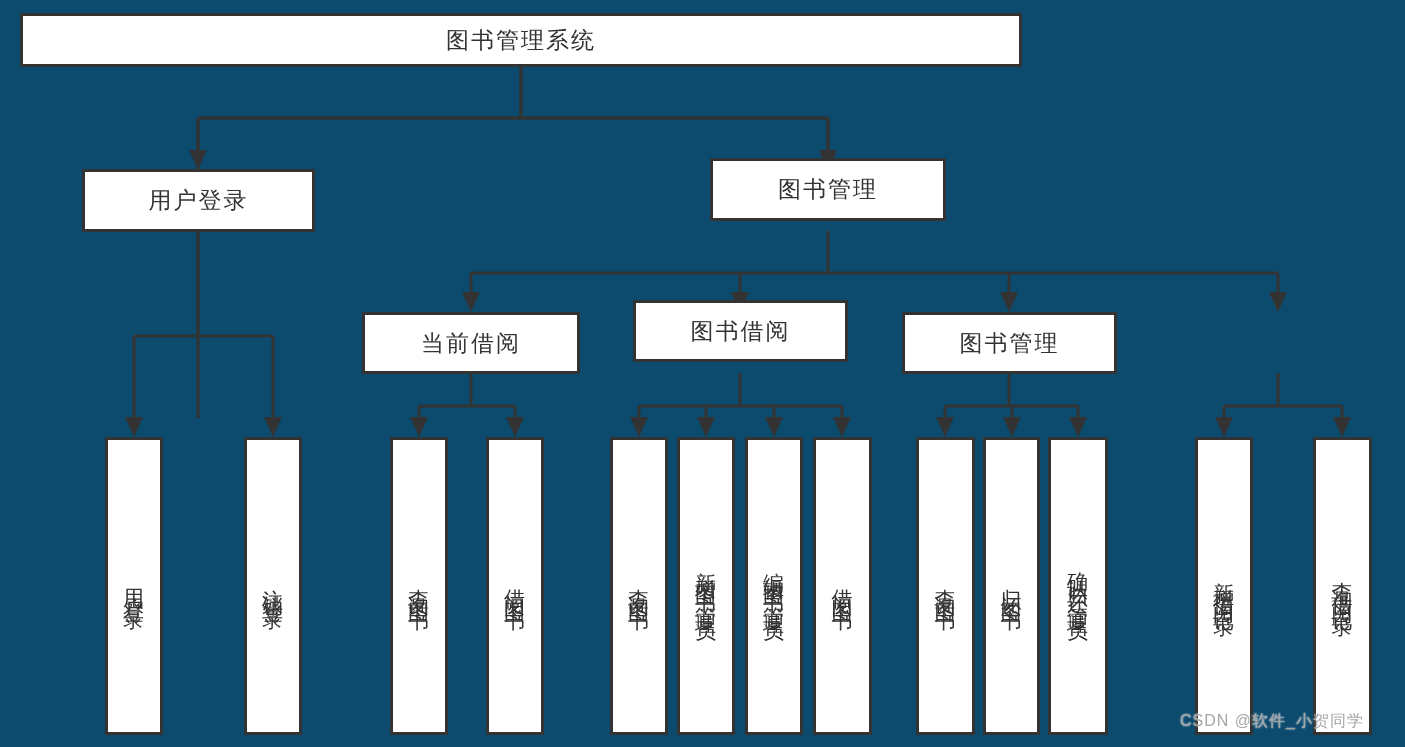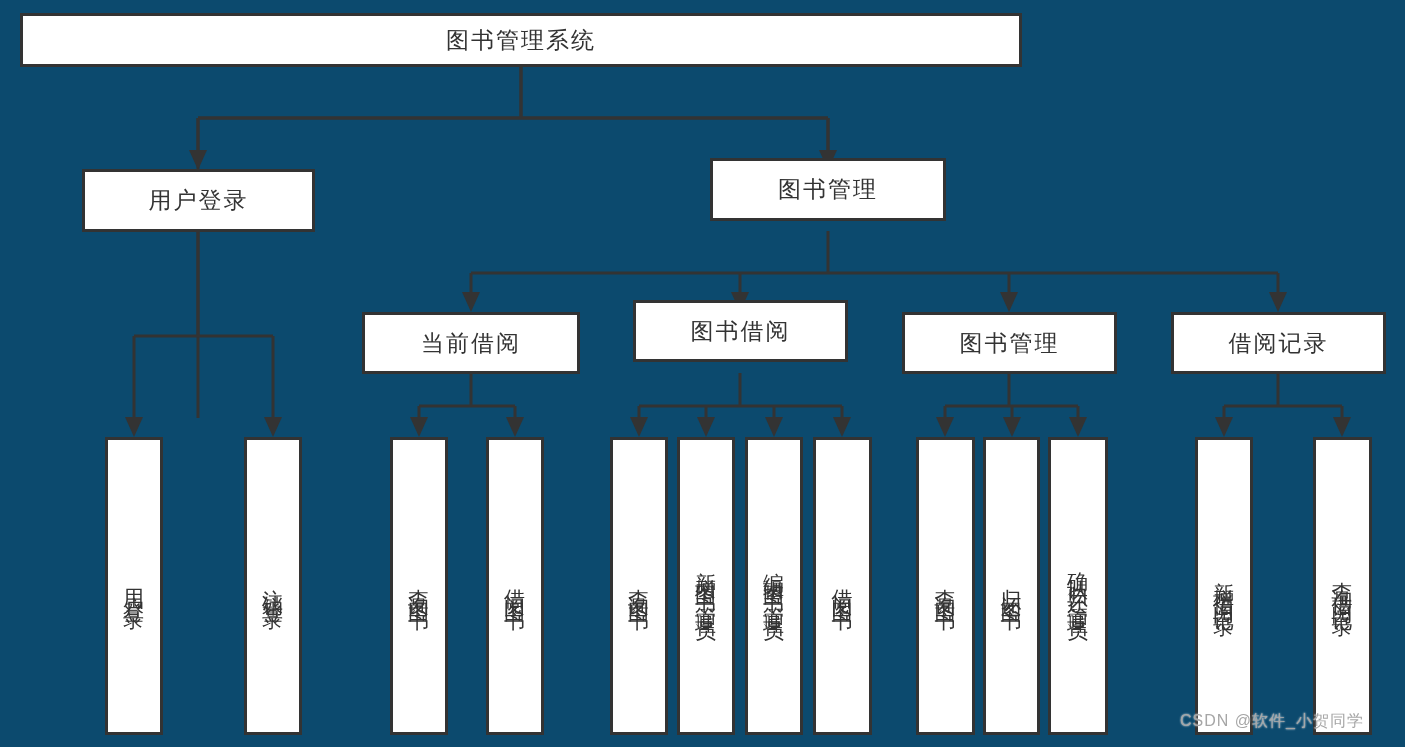--- a/index.html
+++ b/index.html
@@ -122,21 +122,20 @@
   </svg>
 
   <div class="node h" style="left:20px; top:13px; width:1002px; height:54px;">图书管理系统</div>
 
   <div class="node h" style="left:82px; top:169px; width:233px; height:63px;">用户登录</div>
   <div class="node h" style="left:710px; top:158px; width:236px; height:63px;">图书管理</div>
 
   <div class="node h" style="left:362px; top:312px; width:218px; height:62px;">当前借阅</div>
   <div class="node h" style="left:633px; top:300px; width:215px; height:62px;">图书借阅</div>
   <div class="node h" style="left:902px; top:312px; width:215px; height:62px;">图书管理</div>
-  <div class="node h" style="left:1171px; top:312px; width:215px; height:62px;">借阅记录</div>
 
   <div class="node v" style="left:105px; top:437px; width:58px; height:298px;">
     <span class="vtext">用户登录</span>
   </div>
   <div class="node v" style="left:244px; top:437px; width:58px; height:298px;">
     <span class="vtext">注销登录</span>
   </div>
 
   <div class="node v" style="left:390px; top:437px; width:58px; height:298px;">
     <span class="vtext">查询图书</span>

